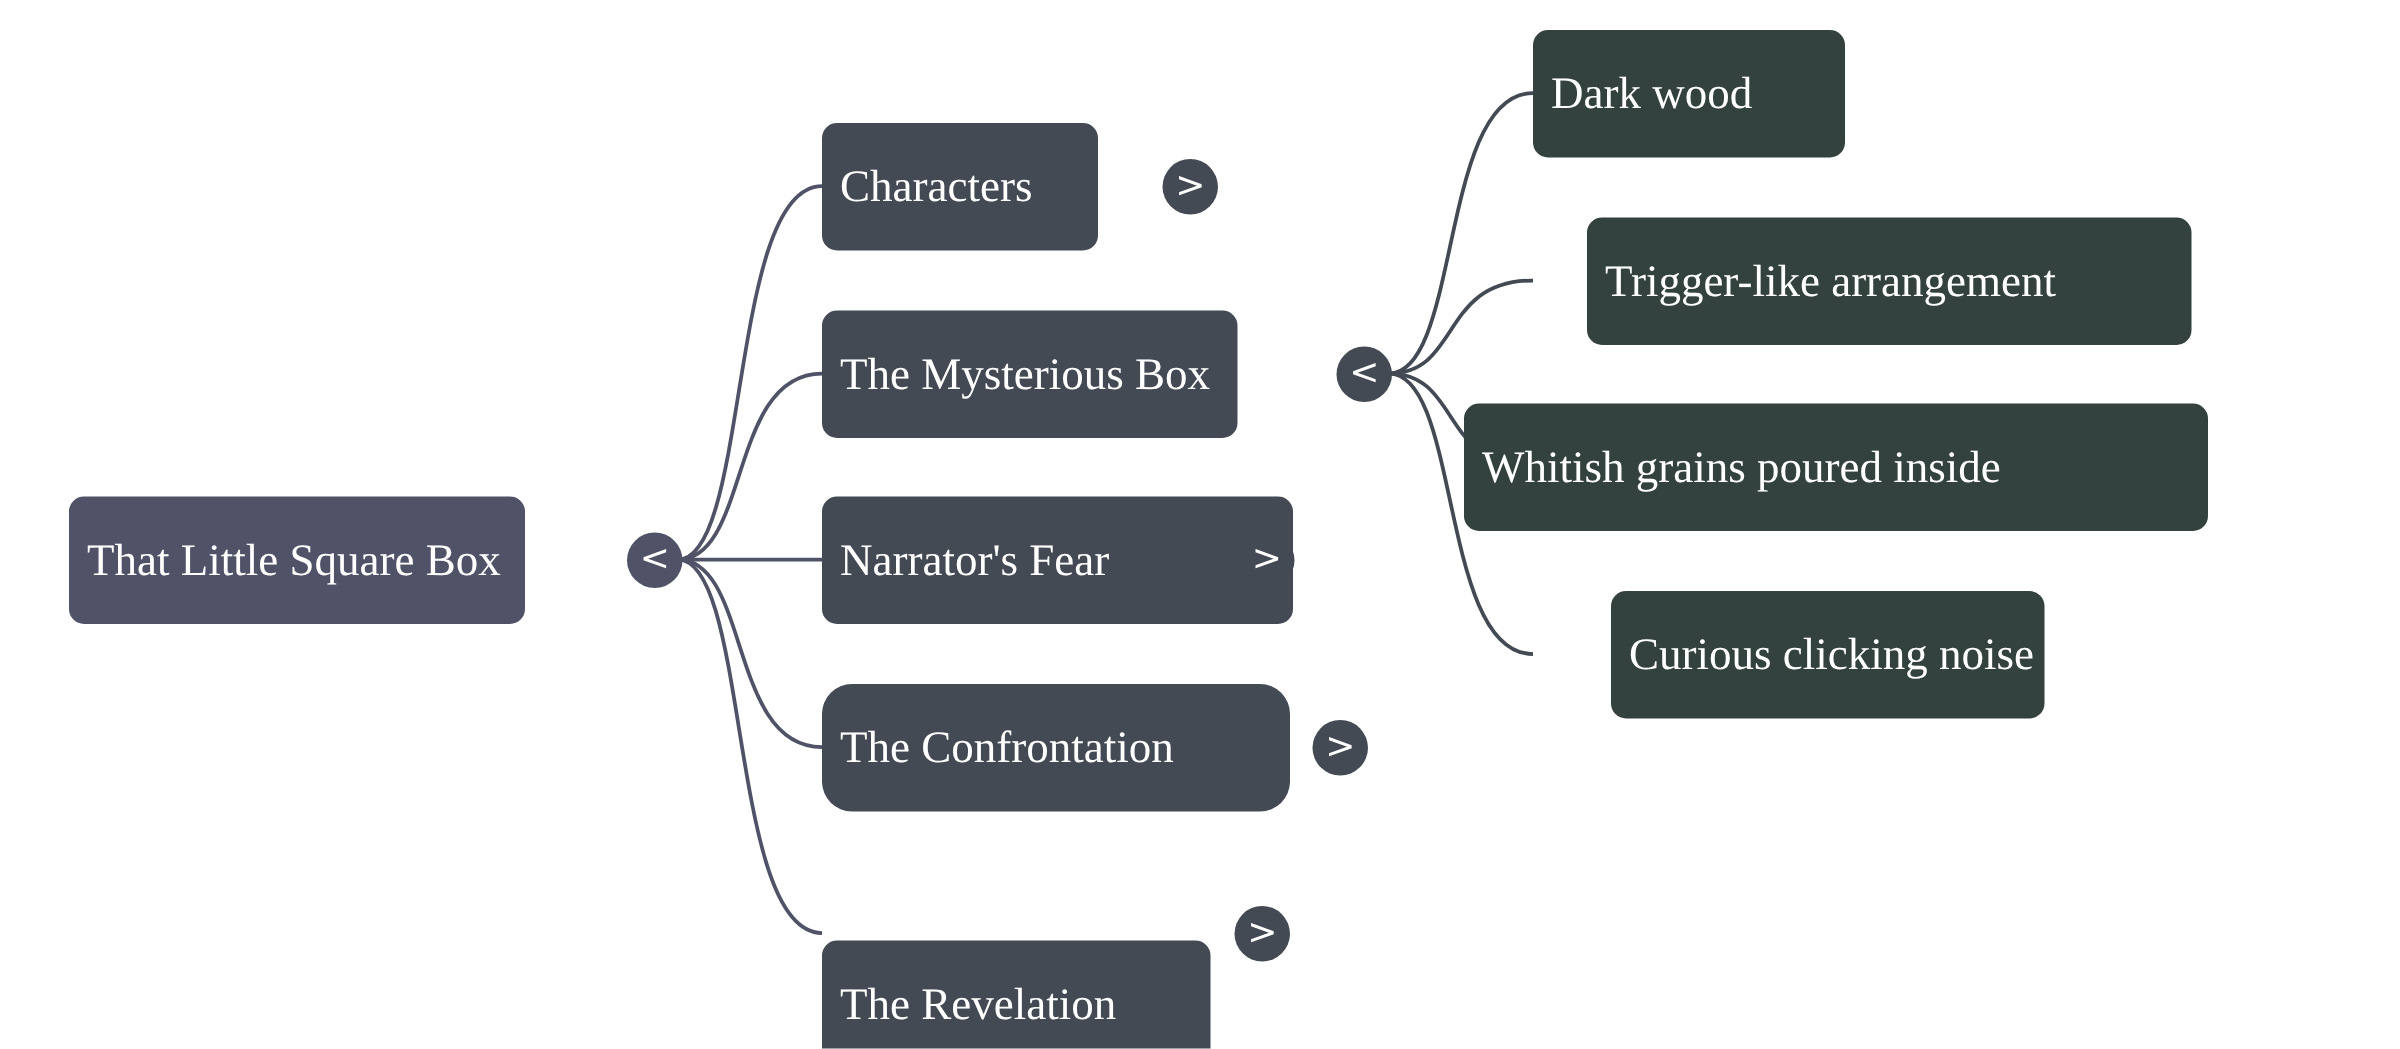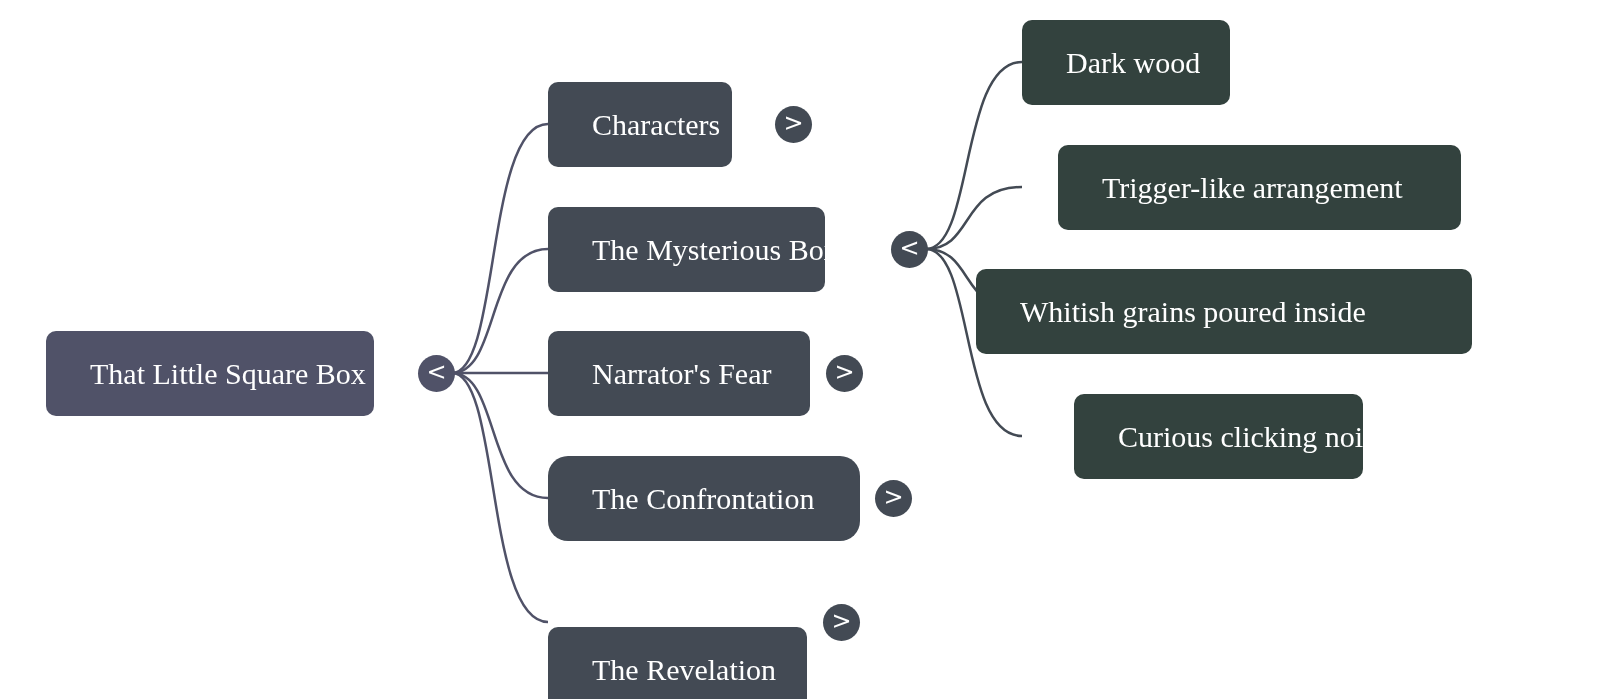--- a/index.html
+++ b/index.html
@@ -1,20 +1,20 @@
 <!DOCTYPE html>
 <html><head>
 <meta charset="utf-8">
 <style>
   html, body { margin:0; padding:0; background:#ffffff; }
   body { width:1600px; height:699px; position:relative; overflow:hidden;
          font-family:"Liberation Serif", "DejaVu Serif", serif; }
   svg.links { position:absolute; left:0; top:0; width:1600px; height:699px; }
   .node { position:absolute; box-sizing:border-box; border-radius:10px;
-          color:#ffffff; font-size:30px; line-height:85px; padding-left:44px;
+          color:#ffffff; font-size:30px; line-height:85px; padding-left:12px;
           white-space:nowrap; height:85px; cursor:pointer; }
   .root { background:#505268; }
   .l1 { background:#434a54; }
   .l2 { background:#33423e; }
   .toggle { position:absolute; width:37px; height:37px; border-radius:50%;
             background:#434a54; color:#ffffff; box-sizing:border-box;
             font-family:"DejaVu Sans", sans-serif; font-size:24px;
             line-height:35px; text-align:center; cursor:pointer; }
   .toggle.rootT { background:#505268; }
 </style>
@@ -30,30 +30,30 @@
       <path d="M452,373 C500,373 485.6,622 548,622"></path>
     </g>
   <g id="box-links" fill="none" stroke="#434a54" stroke-width="2.5">
       <path d="M926,249 C974,249 959.6,62 1022,62"></path>
       <path d="M926,249 C974,249 959.6,187 1022,187"></path>
       <path d="M926,249 C974,249 959.6,311 1022,311"></path>
       <path d="M926,249 C974,249 959.6,436 1022,436"></path>
     </g>
 </svg>
 
-<div class="node root" style="left:46px; top:331px; width:328px;">That Little Square Box</div>
+<div class="node root" style="left:46px; top:331px; width:304px;">That Little Square Box</div>
 <div class="toggle rootT" style="left:418px; top:355px;">&lt;</div>
 
 <div class="node l1" style="left:548px; top:82px; width:184px;">Characters</div>
 <div class="toggle" style="left:775px; top:106px;">&gt;</div>
 
 <div class="node l1" style="left:548px; top:207px; width:277px;">The Mysterious Box</div>
 <div class="toggle" style="left:891px; top:231px;">&lt;</div>
 
-<div class="node l1" style="left:548px; top:331px; width:262px;">Narrator's Fear</div>
+<div class="node l1" style="left:548px; top:331px; width:314px;">Narrator's Fear</div>
 <div class="toggle" style="left:826px; top:355px;">&gt;</div>
 
 <div class="node l1" style="left:548px; top:456px; width:312px;border-radius:20px;">The Confrontation</div>
 <div class="toggle" style="left:875px; top:480px;">&gt;</div>
 
 <div class="node l1" style="left:548px; top:608px; width:259px;margin-top:19px;">The Revelation</div>
 <div class="toggle" style="left:823px; top:604px;">&gt;</div>
 
 <div class="node l2" style="left:1022px; top:20px; width:208px;">Dark wood</div>
 <div class="node l2" style="left:1022px; top:145px; width:403px;margin-left:36px;">Trigger-like arrangement</div>

